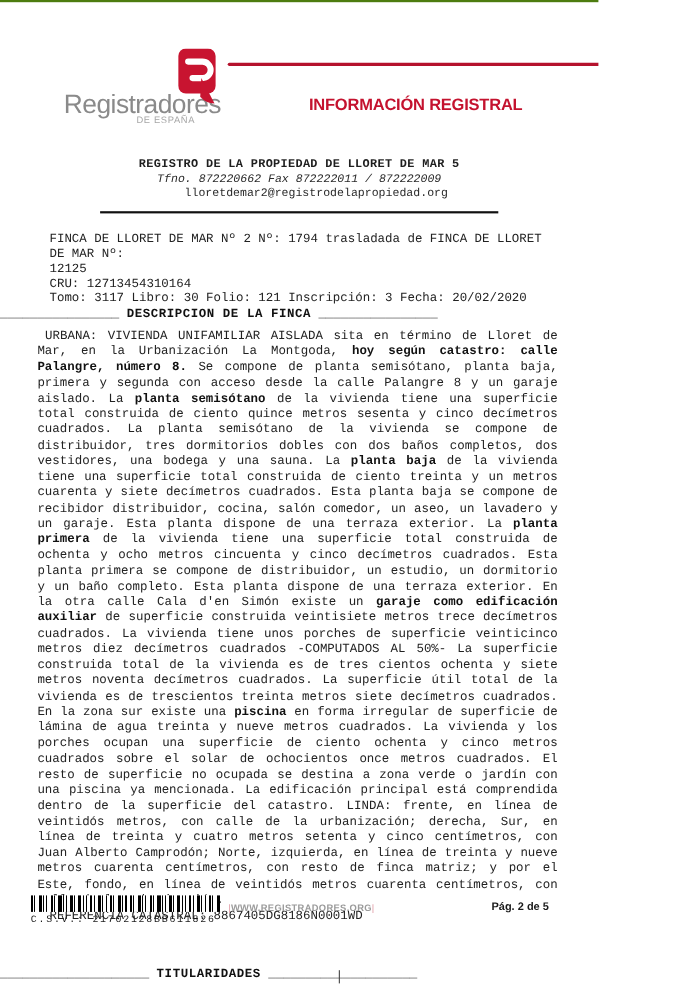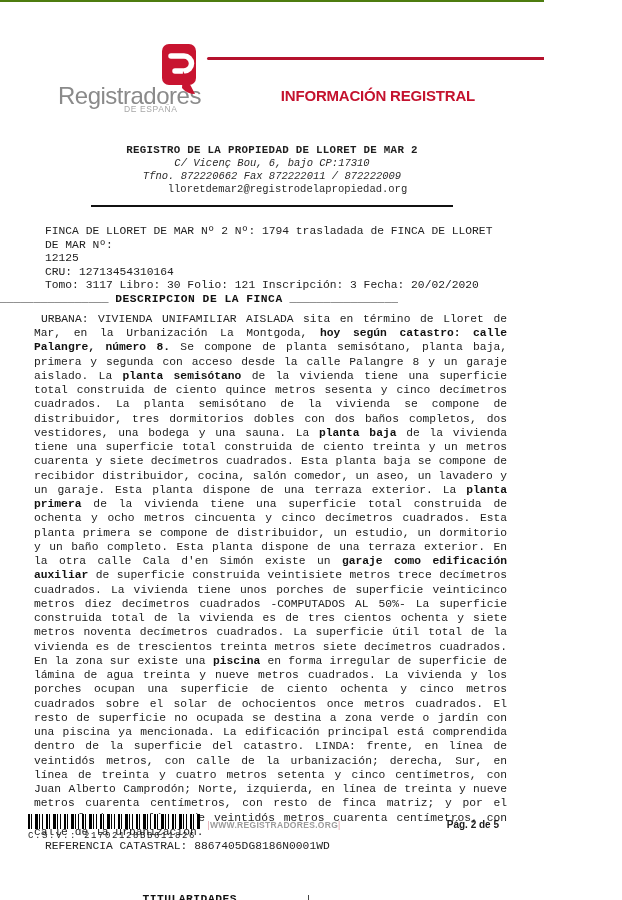--- a/index.html
+++ b/index.html
@@ -115,22 +115,21 @@
         <rect x="0" y="0" width="34" height="41" rx="7" fill="#c81430"></rect>
         <path d="M9 12 h13 a7.5 7.5 0 0 1 0 15 h-9" stroke="#ffffff" stroke-width="5.5" fill="none" stroke-linecap="round"></path>
         <path d="M21 27 L33 50 Q25 50 20 44 Z" fill="#c81430"></path>
       </svg>
     </span>
     <div class="redline"></div>
     <div class="banner">INFORMACIÓN REGISTRAL</div>
   </div>
 
   <div class="registry">
-    <div class="title">REGISTRO DE LA PROPIEDAD DE LLORET DE MAR 2</div>
-    <div class="addr">C/ Vicenç Bou, 6, bajo CP:17310</div>
+    <div class="title">REGISTRO DE LA PROPIEDAD DE LLORET DE MAR 5</div>
     <div class="tfno">Tfno. 872220662  Fax 872222011 / 872222009</div>
     <div class="email">lloretdemar2@registrodelapropiedad.org</div>
   </div>
   <div class="rule"></div>
 
   <div class="request">
     <div>FINCA DE LLORET DE MAR Nº 2 Nº:   1794 trasladada de FINCA DE LLORET DE MAR Nº:</div>
     <div>12125</div>
     <div>CRU: 12713454310164</div>
     <div>Tomo: 3117  Libro: 30  Folio: 121  Inscripción: 3  Fecha: 20/02/2020</div>

